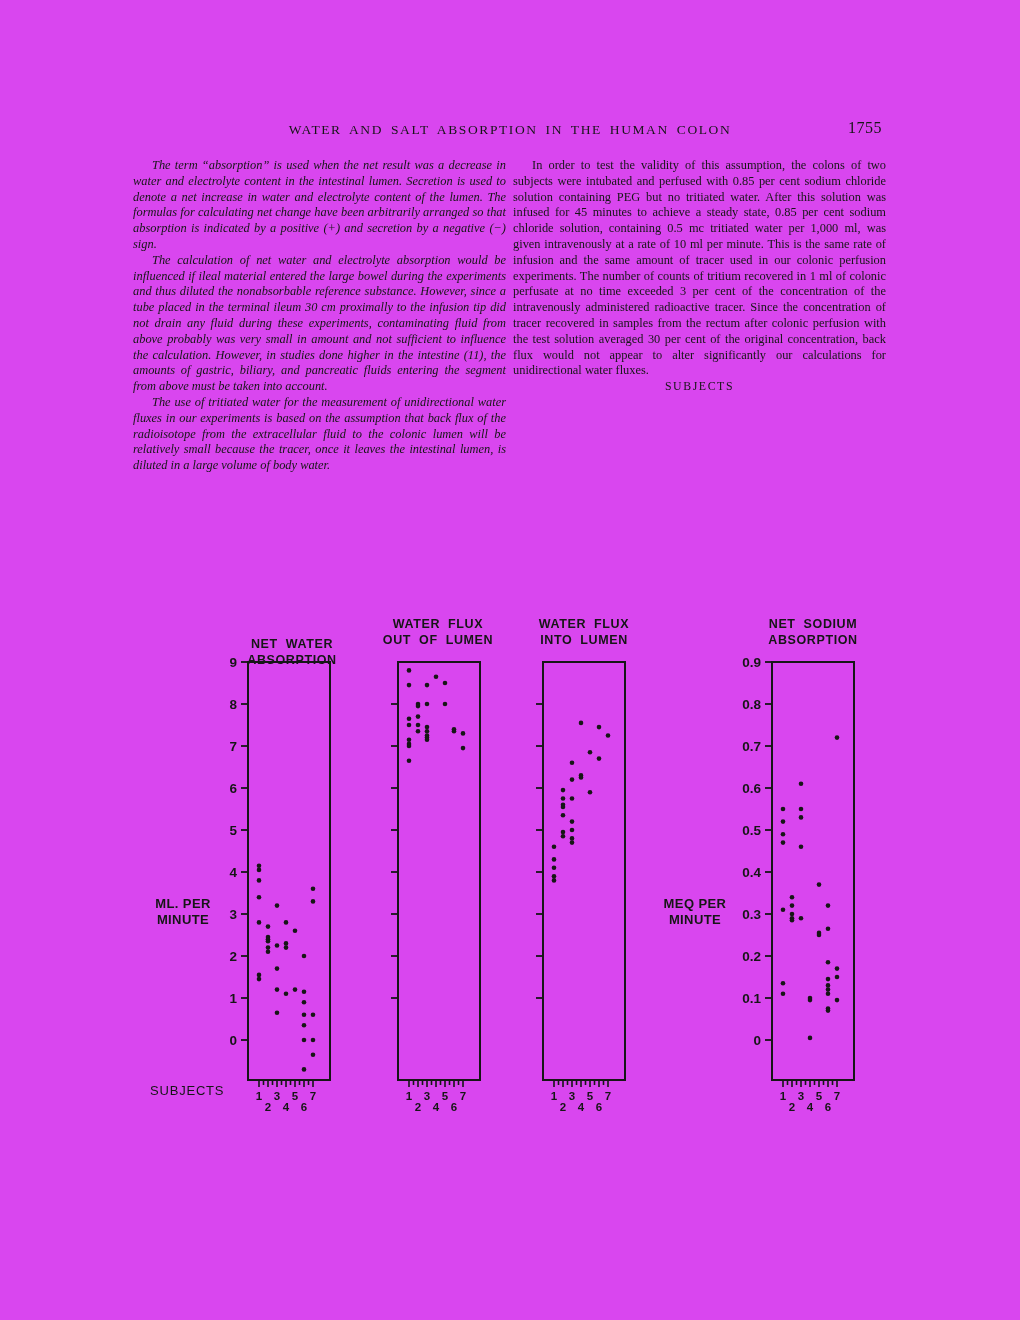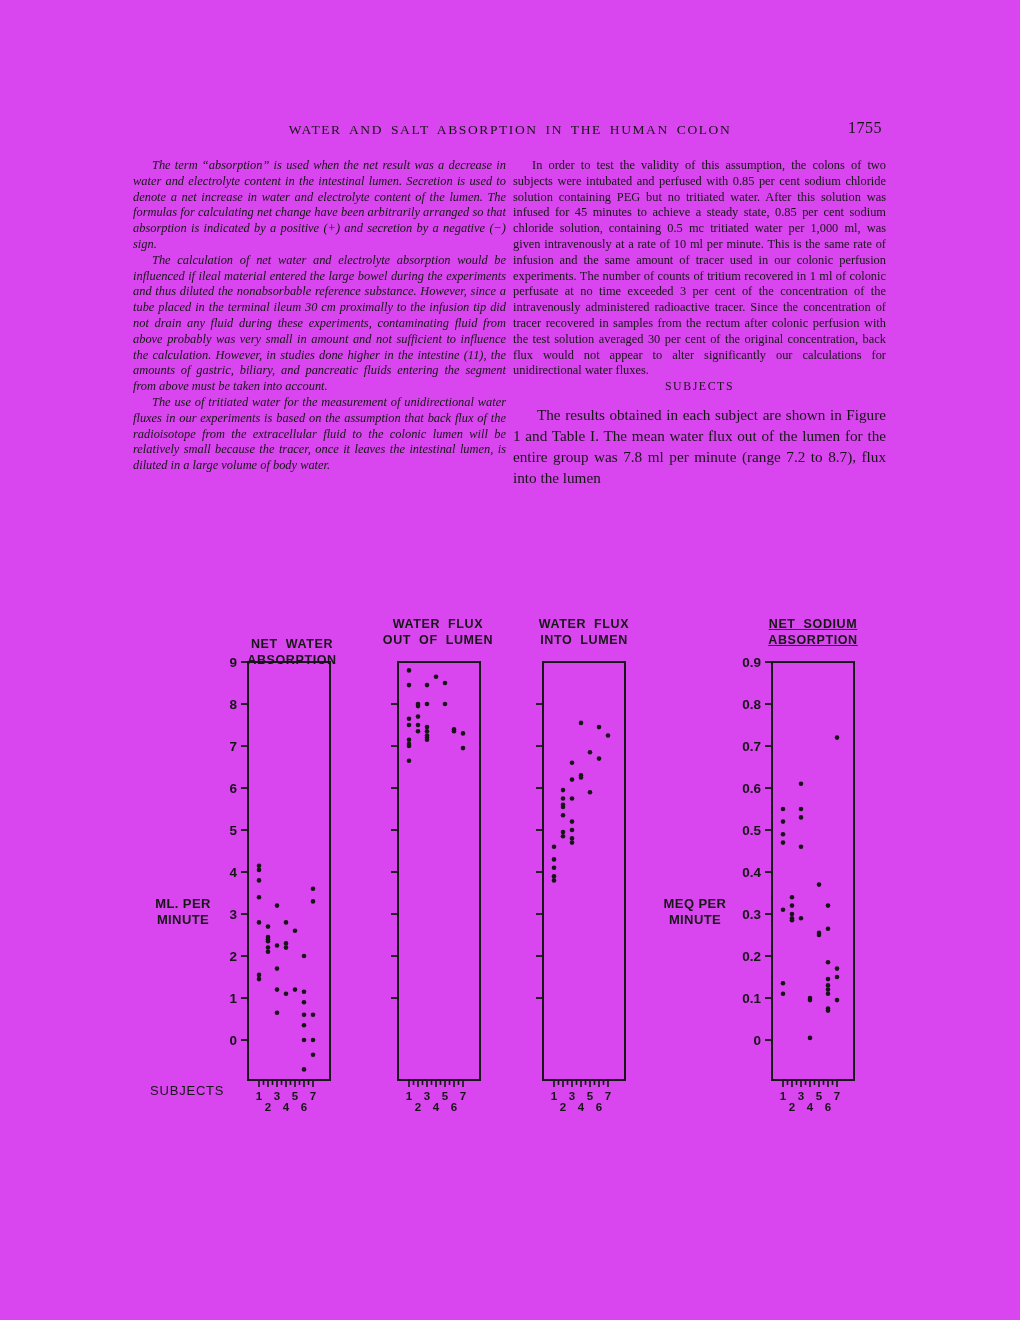--- a/index.html
+++ b/index.html
@@ -110,38 +110,37 @@
 
   <div class="col col-left">
     <p>The term “absorption” is used when the net result was a decrease in water and electrolyte content in the intestinal lumen.  Secretion is used to denote a net increase in water and electrolyte content of the lumen.  The formulas for calculating net change have been arbitrarily arranged so that absorption is indicated by a positive (+) and secretion by a negative (−) sign.</p>
     <p>The calculation of net water and electrolyte absorption would be influenced if ileal material entered the large bowel during the experiments and thus diluted the nonabsorbable reference substance.  However, since a tube placed in the terminal ileum 30 cm proximally to the infusion tip did not drain any fluid during these experiments, contaminating fluid from above probably was very small in amount and not sufficient to influence the calculation.  However, in studies done higher in the intestine (11), the amounts of gastric, biliary, and pancreatic fluids entering the segment from above must be taken into account.</p>
     <p>The use of tritiated water for the measurement of unidirectional water fluxes in our experiments is based on the assumption that back flux of the radioisotope from the extracellular fluid to the colonic lumen will be relatively small because the tracer, once it leaves the intestinal lumen, is diluted in a large volume of body water.</p>
   </div>
 
   <div class="col col-right">
     <p>In order to test the validity of this assumption, the colons of two subjects were intubated and perfused with 0.85 per cent sodium chloride solution containing PEG but no tritiated water.  After this solution was infused for 45 minutes to achieve a steady state, 0.85 per cent sodium chloride solution, containing 0.5 mc tritiated water per 1,000 ml, was given intravenously at a rate of 10 ml per minute.  This is the same rate of infusion and the same amount of tracer used in our colonic perfusion experiments.  The number of counts of tritium recovered in 1 ml of colonic perfusate at no time exceeded 3 per cent of the concentration of the intravenously administered radioactive tracer.  Since the concentration of tracer recovered in samples from the rectum after colonic perfusion with the test solution averaged 30 per cent of the original concentration, back flux would not appear to alter significantly our calculations for unidirectional water fluxes.</p>
     <p class="results-heading">SUBJECTS</p>
-    <p class="results-para">The results obtained in each subject are shown in Figure 1 and Table I.  The mean water flux out of the lumen for the entire group was 7.8 ml per minute (range 7.2 to 8.7), flux into the lumen</p>
   </div>
 
   <div class="figure">
 
     <div class="chart-title" style="left:222px;margin-top:20px;">
       <span>NET WATER</span><br>
       <span>ABSORPTION</span>
     </div>
     <div class="chart-title" style="left:368px;">
       <span>WATER FLUX</span><br>
       <span>OUT OF LUMEN</span>
     </div>
     <div class="chart-title" style="left:514px;">
       <span>WATER FLUX</span><br>
       <span>INTO LUMEN</span>
     </div>
-    <div class="chart-title" style="left:743px;text-decoration:underline;">
+    <div class="chart-title" style="left:743px;">
       <span>NET SODIUM</span><br>
       <span>ABSORPTION</span>
     </div>
 
     <div class="axis-unit-label" style="left:138px;">
       <span>ML. PER</span><br>
       <span>MINUTE</span>
     </div>
     <div class="axis-unit-label" style="left:650px;">
       <span>MEQ PER</span><br>

